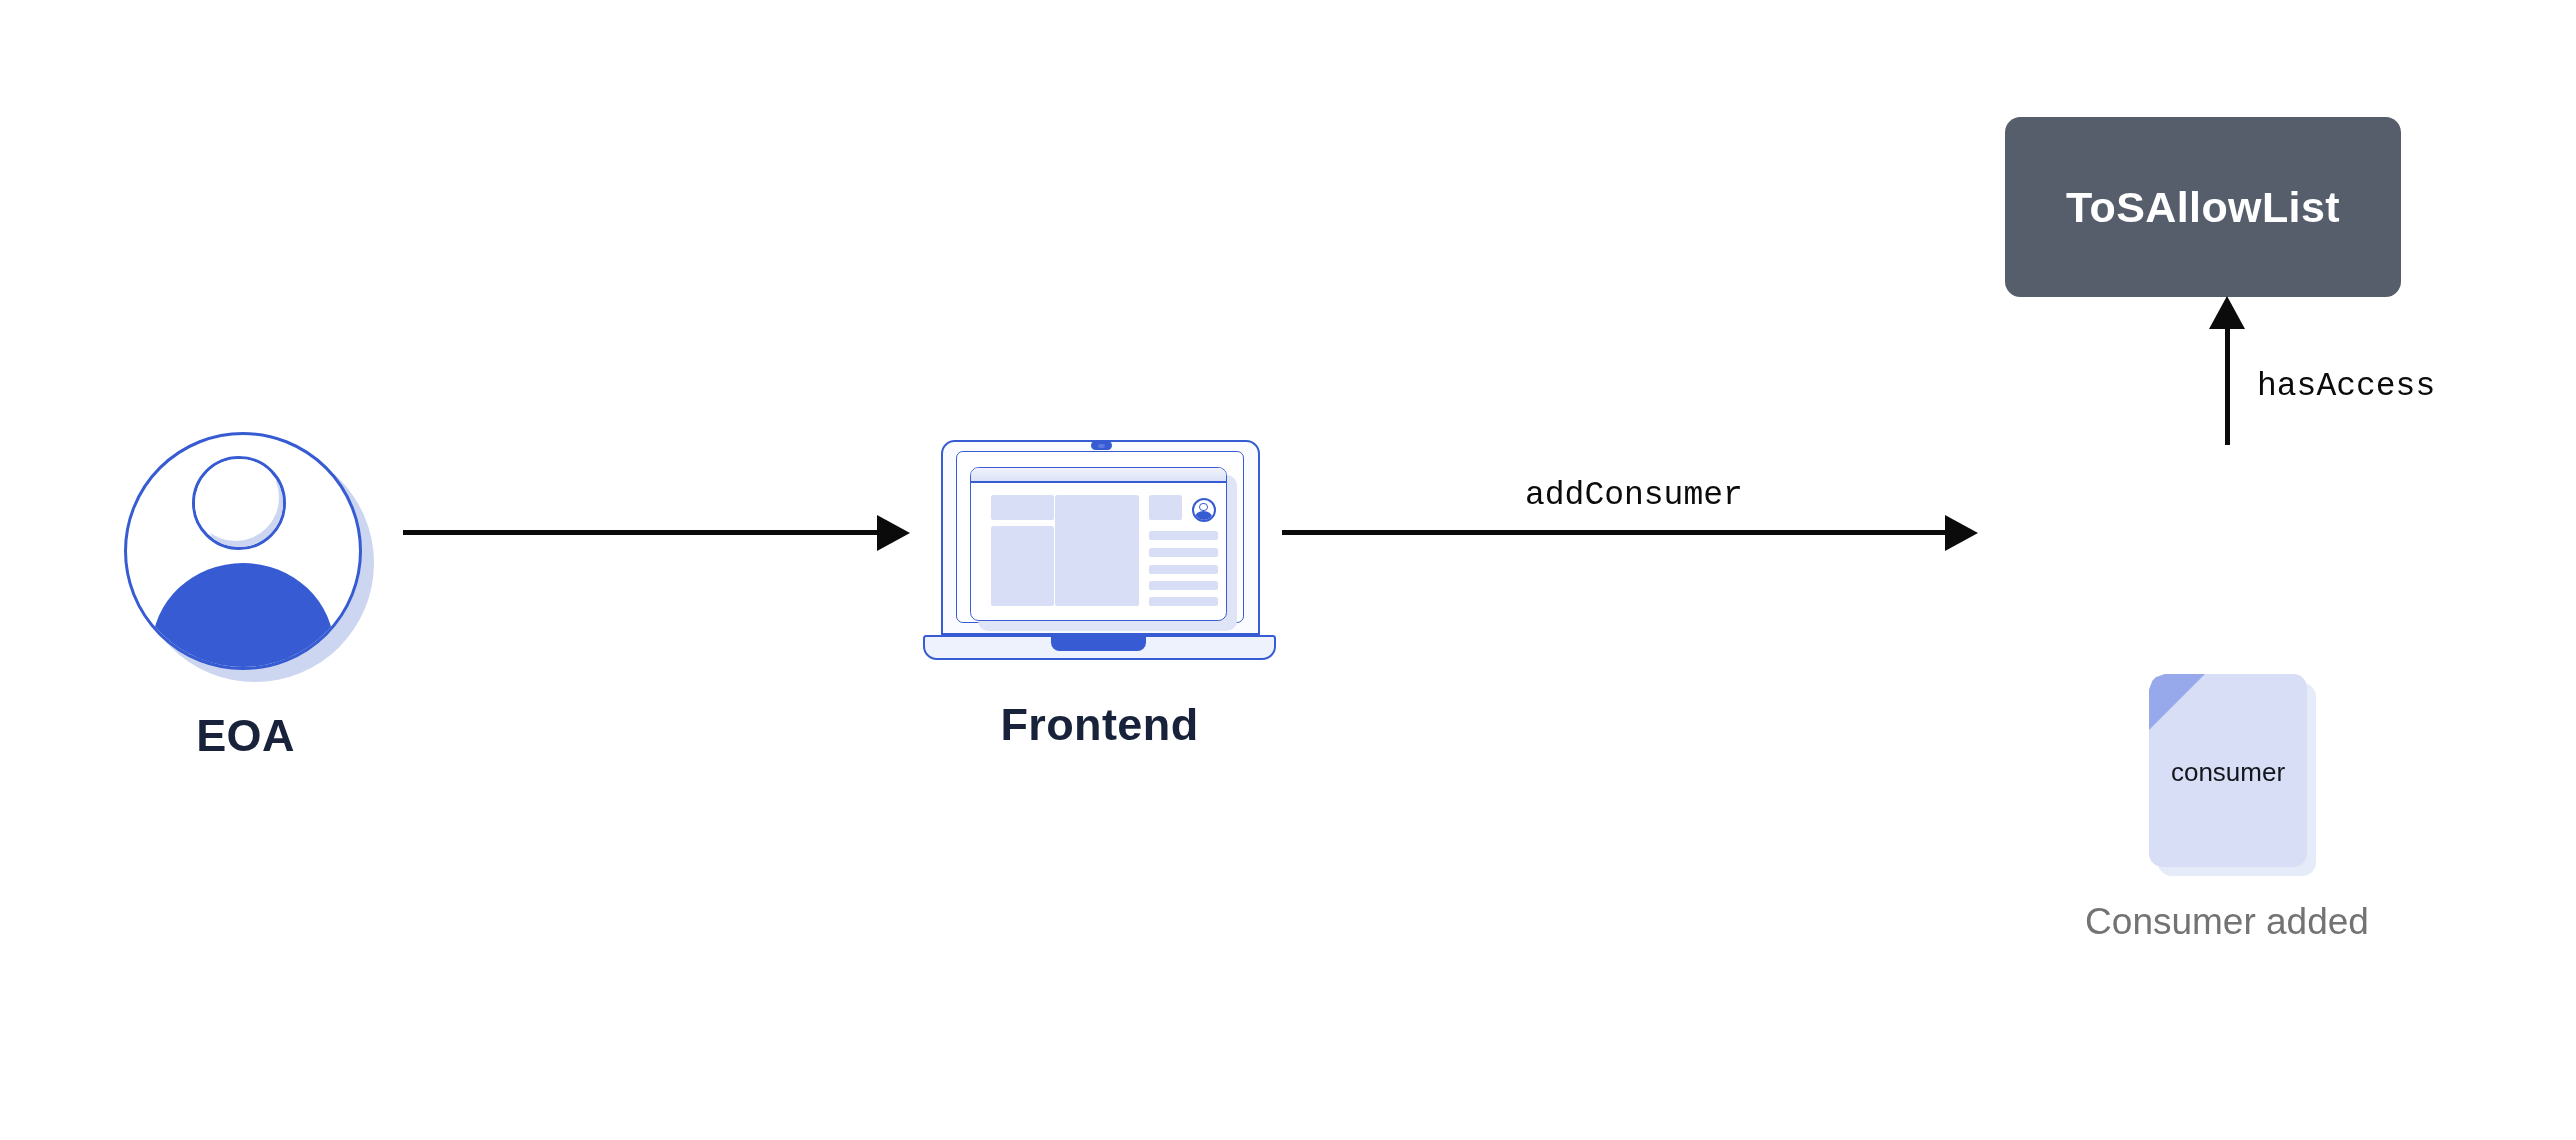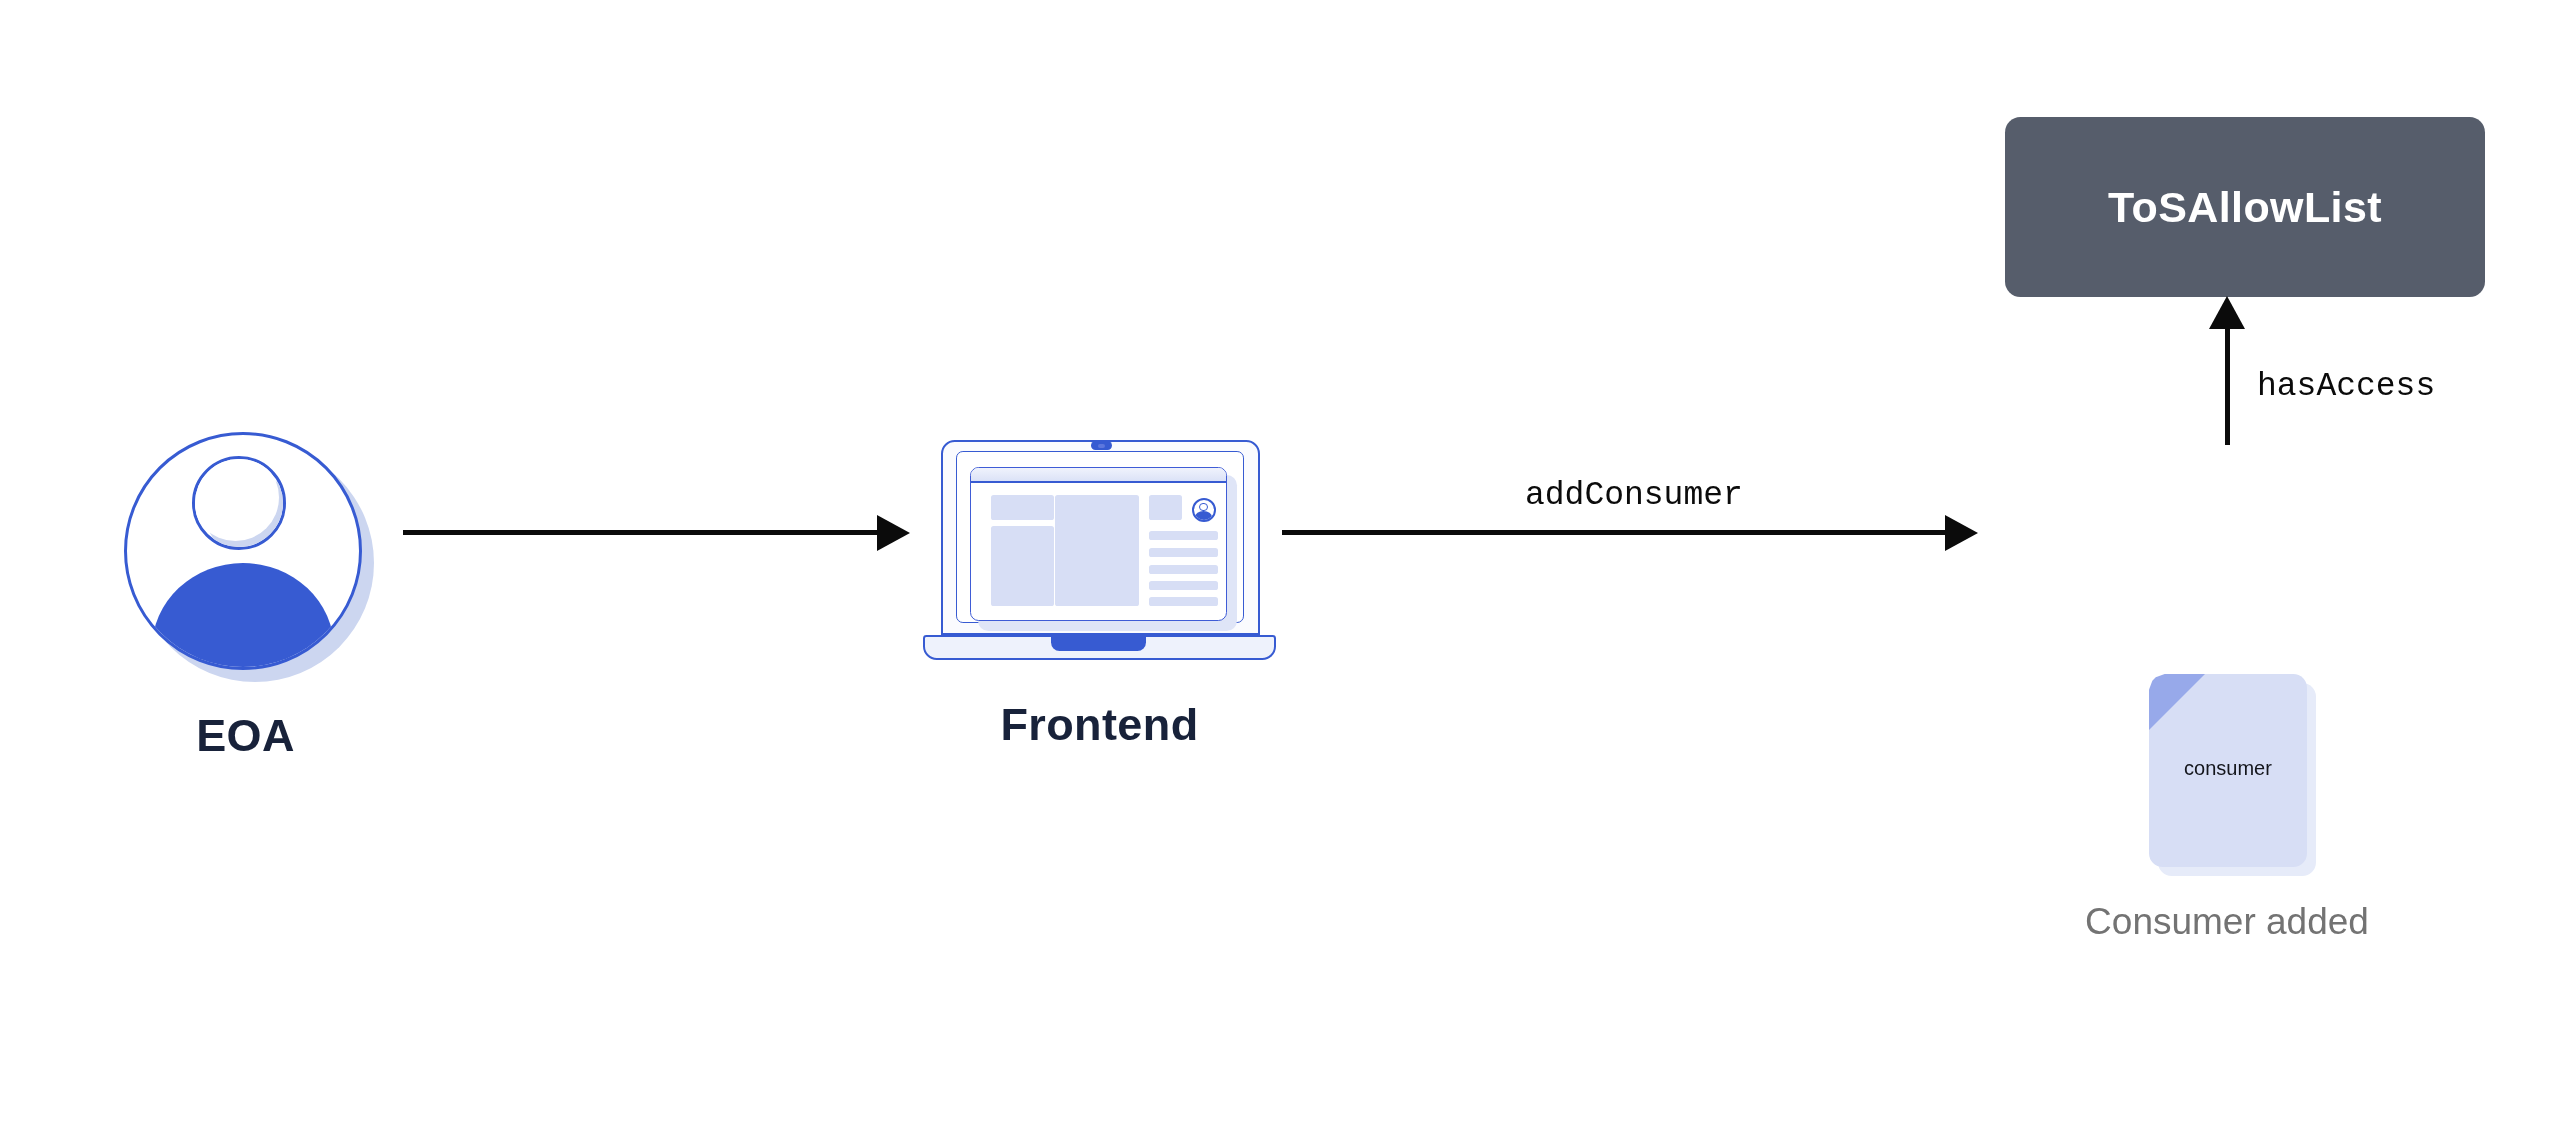--- a/index.html
+++ b/index.html
@@ -72,38 +72,38 @@
     position:absolute; left:221px; top:30px; width:24px; height:24px; border-radius:50%;
     border:2.6px solid #375BD2; background:#ffffff; overflow:hidden;
   }
   .b-av-head { position:absolute; left:5.1px; top:2.6px; width:8.6px; height:8.6px; border:1.7px solid #375BD2; border-radius:50%; background:#fff; }
   .b-av-body { position:absolute; left:0.9px; top:11px; width:17px; height:12px; border-radius:50%; background:#375BD2; }
   .lap-base   { left:923px; top:635px; width:353px; height:25px; border:2.6px solid #375BD2; border-radius:3.4px 3.4px 13.7px 13.7px; background:#eef2fc; }
   .trackpad   { left:1051px; top:637px; width:95px; height:13.7px; background:#375BD2; border-radius:0 0 8.6px 8.6px; }
 
   
   .contract-box {
-    position:absolute; left:2005px; width:480px; background:#565D6B; border-radius:15.4px;
+    position:absolute; left:2005px; width:396px; background:#565D6B; border-radius:15.4px;
     display:flex; align-items:center; justify-content:center;
   }
   .contract-box .box-label { color:#ffffff; font-weight:700; font-size:43px; letter-spacing:0.4px; }
   .box-tos    { top:117px; height:180px; }
   .box-router { top:445px; height:177px; }
 
   
   .doc-shadow { left:2158px; top:683px; width:158px; height:193px; border-radius:13.7px; background:#e6ebf9; }
   .doc {
     left:2149px; top:674px; width:158px; height:193px; border-radius:13.7px; background:#d7def5;
     clip-path:polygon(55px 0, 100% 0, 100% 100%, 0 100%, 0 55px);
   }
   .doc-fold {
     left:2149px; top:674px; width:56px; height:56px; background:#97A9EA;
     clip-path:polygon(28% 0%, 100% 0%, 0% 100%, 0% 28%, 6% 12%, 12% 6%);
   }
-  .doc-file-label { position:absolute; left:2149px; top:757px; width:158px; text-align:center; font-size:20px; color:#14161c; }
+  .doc-file-label { position:absolute; left:2149px; top:757px; width:158px; text-align:center; font-size:26px; color:#14161c; }
   .doc-caption    { position:absolute; left:2073px; top:901px; width:308px; text-align:center; font-size:37px; font-weight:400; color:#737373; }
 </style>
 </head>
 <body>
 
 <div class="canvas">
 
   <div>
     <div class="abs eoa-shadow"></div>
     <div class="abs eoa-circle">

